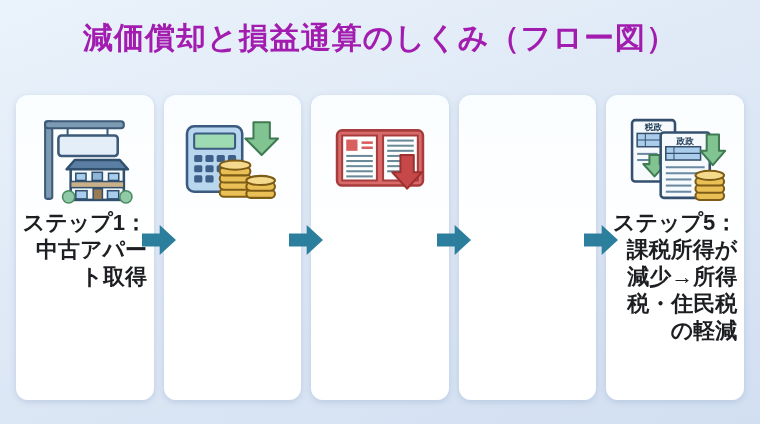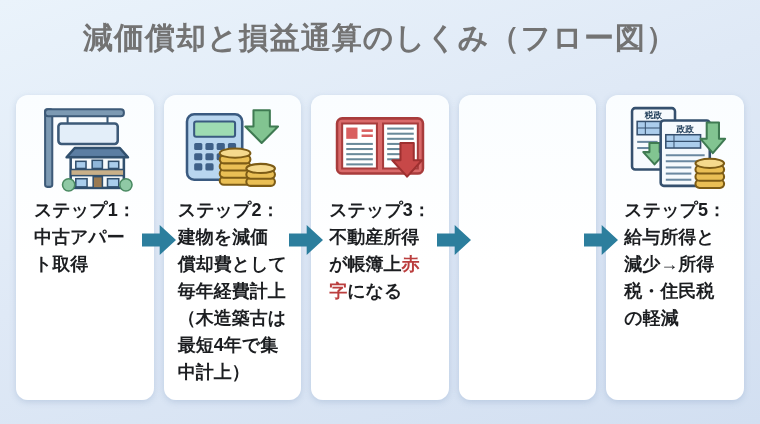--- a/index.html
+++ b/index.html
@@ -13,52 +13,52 @@
     background:linear-gradient(160deg,#eaf3fb 0%,#dfe9f6 45%,#d2dff1 100%);
     position:relative;
   }
   .stage{position:absolute;inset:0;}
   .title{
     text-align:center;
     margin-top:18px;
     font-size:30px;
     font-weight:800;
     letter-spacing:1px;
-    color:#737373;
+    color:#a21caf;
   }
   .cards{
     position:absolute;
     top:95px;left:16px;right:16px;bottom:24px;
     display:flex;
     gap:10px;
   }
   .card{
     flex:1 1 0;
     background:linear-gradient(180deg,#fafdff 0%,#ffffff 55%);
     border-radius:12px;
     box-shadow:0 2px 6px rgba(110,140,180,0.28);
-    padding-top:6px;
+    padding-top:18px;
     display:flex;
     flex-direction:column;
     align-items:center;
   }
   .icon-wrap{
     height:92px;
     display:flex;
     align-items:center;
     justify-content:center;
   }
   .icon-wrap svg{display:block;}
   .step-label{
     margin-top:4px;
-    font-size:18px;
+    font-size:22px;
     font-weight:700;
     line-height:27px;
     color:#1c1e21;
-    text-align:left;
+    text-align:right;
     white-space:pre-line;
   }
   .red{color:var(--red_text);}
   .flow-arrow{
     position:absolute;
     top:225px;
     width:34px;height:30px;
     background:var(--arrow);
     clip-path:polygon(0% 28%,52% 28%,52% 0%,100% 50%,52% 100%,52% 72%,0% 72%);
   }
@@ -128,27 +128,20 @@
             <rect x="38" y="52" width="30" height="8" rx="4" fill="#eabf55" stroke="#7d5c16" stroke-width="2"></rect>
             <ellipse cx="53" cy="50" rx="15" ry="4.5" fill="#f5d98d" stroke="#7d5c16" stroke-width="2"></ellipse>
           </g>
           <g>
             <rect x="64" y="74" width="28" height="8" rx="4" fill="#eabf55" stroke="#7d5c16" stroke-width="2"></rect>
             <rect x="64" y="67" width="28" height="8" rx="4" fill="#eabf55" stroke="#7d5c16" stroke-width="2"></rect>
             <ellipse cx="78" cy="65" rx="14" ry="4.5" fill="#f5d98d" stroke="#7d5c16" stroke-width="2"></ellipse>
           </g>
         </svg>
       </div>
-      <div class="step-label">ステップ2：
-建物を減価
-償却費として
-毎年経費計上
-（木造築古は
-最短4年で集
-中計上）</div>
     </div>
 
     <div class="card">
       <div class="icon-wrap">
         <svg width="104" height="90" viewBox="0 0 100 88">
           <rect x="8" y="16" width="84" height="54" rx="5" fill="#d96a6a" stroke="#a83c3c" stroke-width="2.5"></rect>
           <path d="M13 21 H47 V65 H13 Z" fill="#ffffff" stroke="#a83c3c" stroke-width="2"></path>
           <path d="M53 21 H87 V65 H53 Z" fill="#ffffff" stroke="#a83c3c" stroke-width="2"></path>
           <rect x="17" y="25" width="11" height="11" fill="#d95f5f"></rect>
           <line x1="32" y1="28" x2="43" y2="28" stroke="#d95f5f" stroke-width="2.5"></line>
@@ -163,24 +156,20 @@
               <line x1="57" y1="31" x2="83" y2="31"></line>
               <line x1="57" y1="36" x2="83" y2="36"></line>
               <line x1="57" y1="41" x2="83" y2="41"></line>
               <line x1="57" y1="46" x2="83" y2="46"></line>
               <line x1="57" y1="51" x2="83" y2="51"></line>
               <line x1="57" y1="56" x2="83" y2="56"></line>
           </g>
           <polygon points="70,40 83,40 83,57 91,57 76.5,73 62,57 70,57" fill="#c74848" stroke="#9e3030" stroke-width="2" stroke-linejoin="round"></polygon>
         </svg>
       </div>
-      <div class="step-label"><span>ステップ3：
-不動産所得
-が帳簿上</span><span class="red">赤
-字</span><span>になる</span></div>
     </div>
 
     <div class="card">
     </div>
 
     <div class="card">
       <div class="icon-wrap">
         <svg width="104" height="90" viewBox="0 0 100 88">
           <rect x="8" y="6" width="42" height="60" rx="3" fill="#f6fafd" stroke="#35506e" stroke-width="2.5"></rect>
           <text x="29" y="16" font-size="8.5" fill="#23405c" text-anchor="middle">税政</text>
@@ -205,21 +194,21 @@
           <polygon points="81,20 93,20 93,36 99,36 87,50 75,36 81,36" fill="#82c491" stroke="#3f7a52" stroke-width="2" stroke-linejoin="round"></polygon>
           <g>
             <rect x="70" y="76" width="28" height="8" rx="4" fill="#eabf55" stroke="#7d5c16" stroke-width="2"></rect>
             <rect x="70" y="69" width="28" height="8" rx="4" fill="#eabf55" stroke="#7d5c16" stroke-width="2"></rect>
             <rect x="70" y="62" width="28" height="8" rx="4" fill="#eabf55" stroke="#7d5c16" stroke-width="2"></rect>
             <ellipse cx="84" cy="60" rx="14" ry="4.5" fill="#f5d98d" stroke="#7d5c16" stroke-width="2"></ellipse>
           </g>
         </svg>
       </div>
       <div class="step-label">ステップ5：
-給与所得と
+課税所得が
 減少→所得
 税・住民税
 の軽減</div>
     </div>
 
   </div>
 
   <div class="flow-arrow arrow-1"></div>
   <div class="flow-arrow arrow-2"></div>
   <div class="flow-arrow arrow-3"></div>

